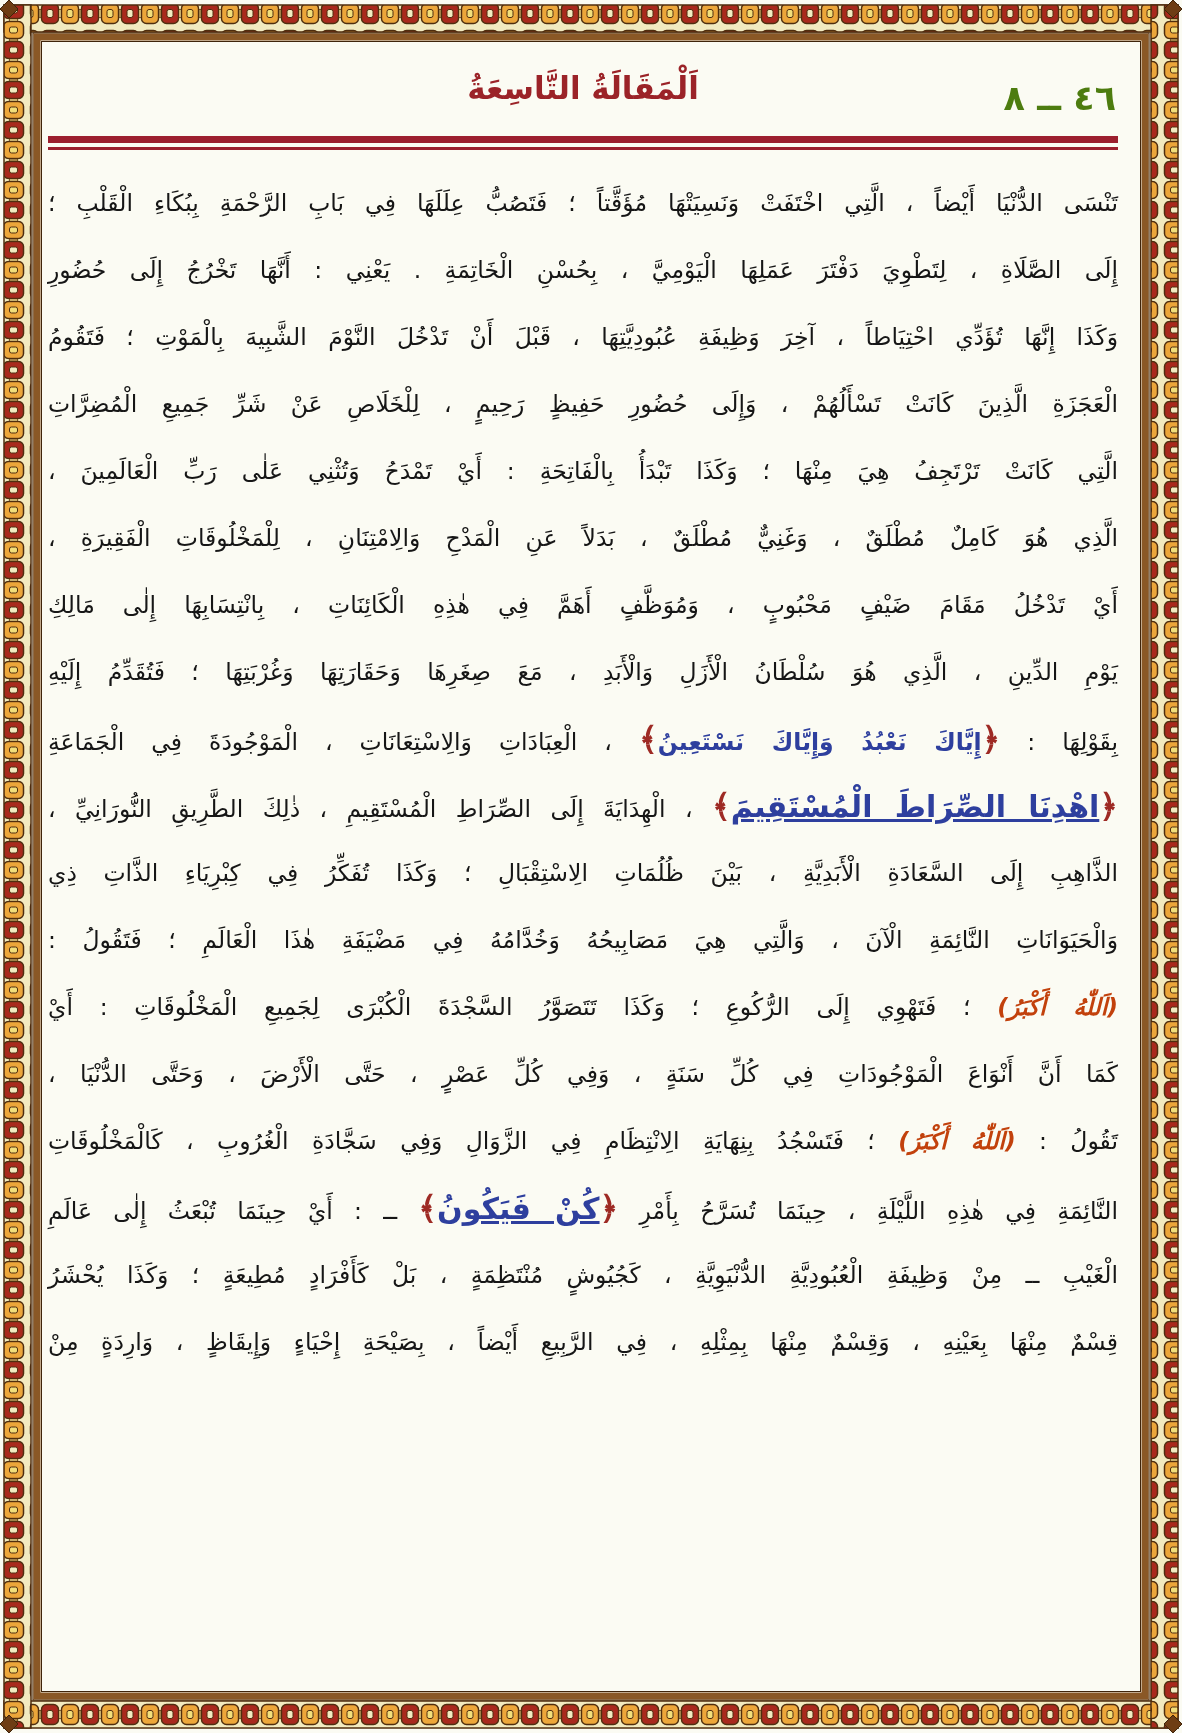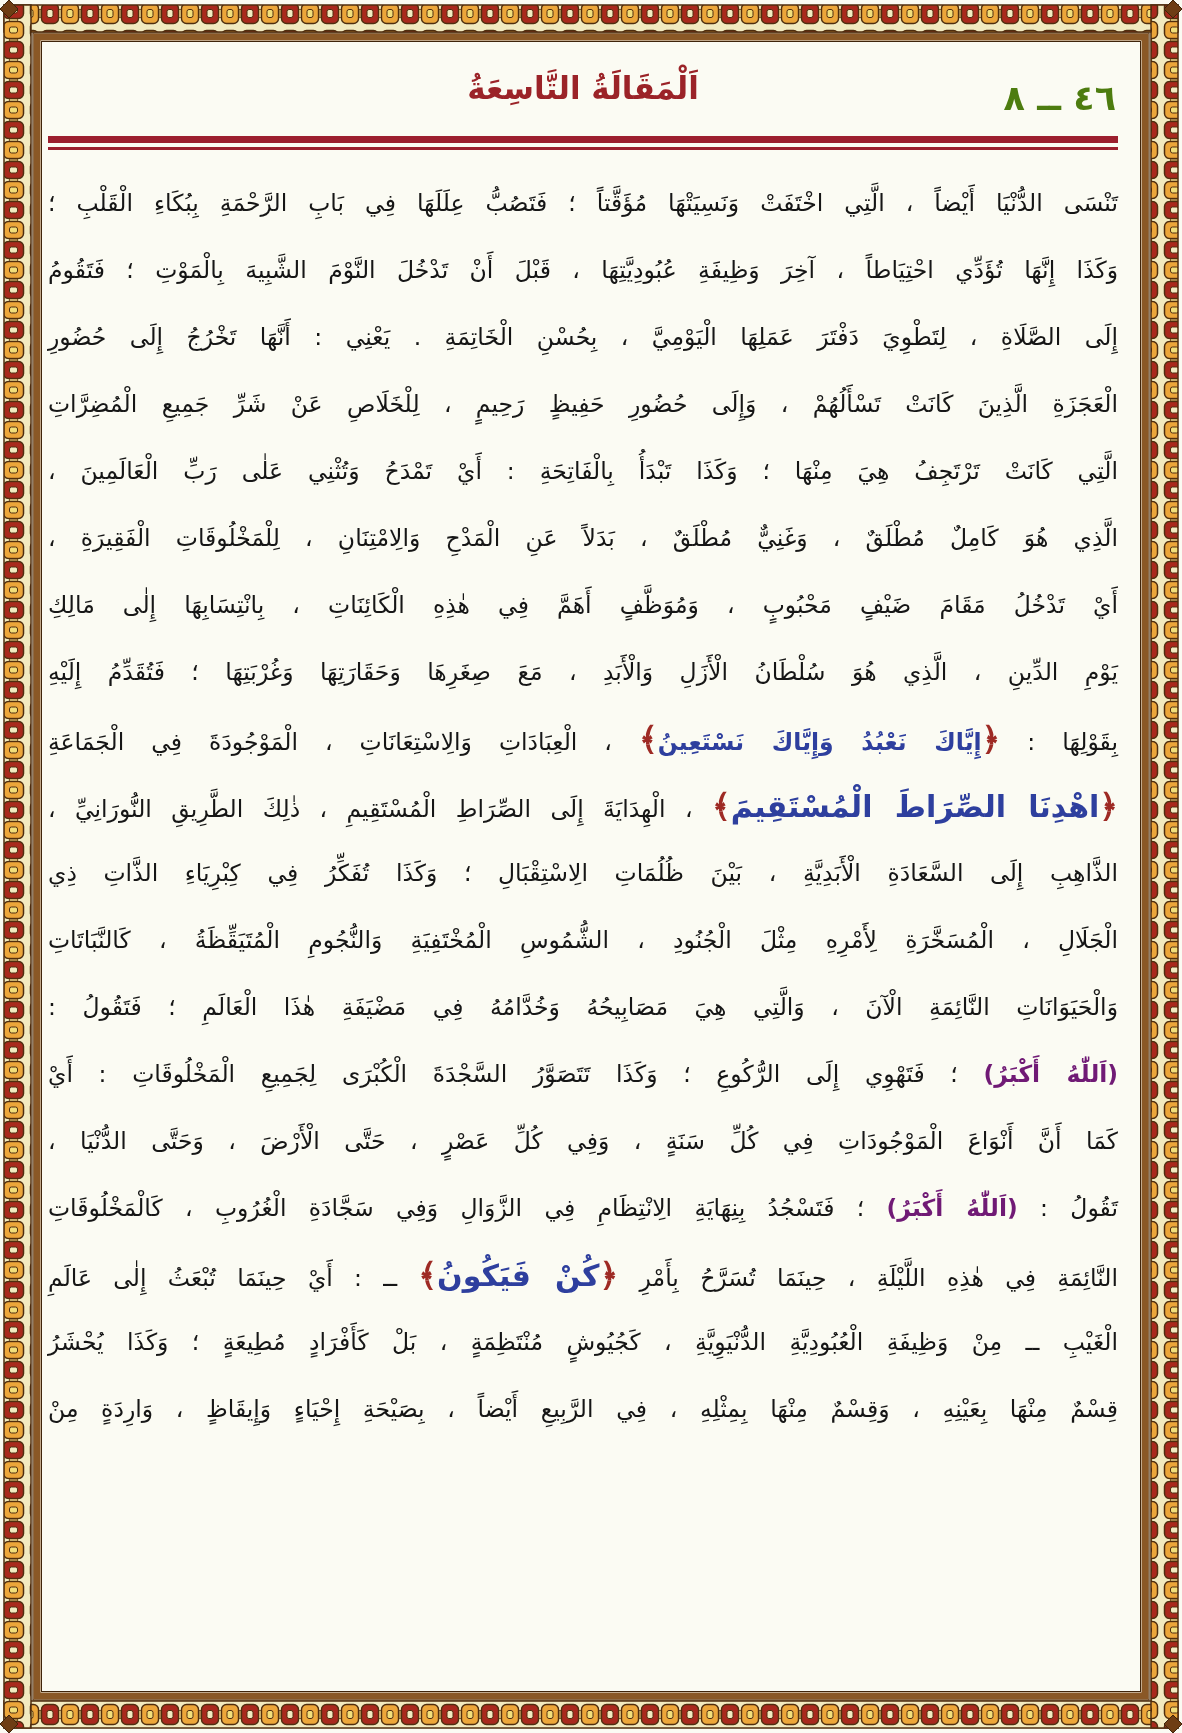--- a/index.html
+++ b/index.html
@@ -21,23 +21,23 @@
     height:67px;line-height:67px;
     font-size:23.5px;color:#161616;
     direction:rtl;
     text-align:justify;
     text-align-last:justify;
     -moz-text-align-last:justify;
     white-space:normal;
   }
   .seg-n{}
   .seg-q{color:#2e3f9e;font-weight:bold;}
-  .seg-big{font-size:30px;}
+  .seg-big{font-size:30px;text-decoration:underline;}
   .seg-b{color:#9e2a24;font-size:32px;font-weight:bold;}
-  .seg-r{color:#701a75;font-weight:bold;}
+  .seg-r{color:#c2410c;font-weight:bold;font-style:italic;}
 </style>
 </head>
 <body>
 
 <svg class="frame" width="1182" height="1733" viewBox="0 0 1182 1733" xmlns="http://www.w3.org/2000/svg">
   <defs>
     <pattern id="chH" width="40" height="27" patternUnits="userSpaceOnUse">
       <rect width="40" height="27" fill="#f2eac0"></rect>
       <rect x="0" y="9.5" width="40" height="8" fill="#e6d186" stroke="#6b4312" stroke-width="0.8"></rect>
       <rect x="1.5" y="3.5" width="17" height="20" rx="5" fill="#a9291d" stroke="#4f2d0e" stroke-width="1.4"></rect>
@@ -74,31 +74,30 @@
 
 <div class="content" lang="ar" dir="rtl">
   <div class="header">
     <div class="title">اَلْمَقَالَةُ التَّاسِعَةُ</div>
     <div class="pagenum">٤٦ ــ ٨</div>
   </div>
   <div class="rule-thick"></div>
   <div class="rule-thin"></div>
   <div class="body" id="body-text">
       <div class="text-line"><span class="seg-n">تَنْسَى الدُّنْيَا أَيْضاً ، الَّتِي اخْتَفَتْ وَنَسِيَتْهَا مُؤَقَّتاً ؛ فَتَصُبُّ عِلَلَهَا فِي بَابِ الرَّحْمَةِ بِبُكَاءِ الْقَلْبِ ؛</span></div>
+      <div class="text-line"><span class="seg-n">إِلَى الصَّلَاةِ ، لِتَطْوِيَ دَفْتَرَ عَمَلِهَا الْيَوْمِيَّ ، بِحُسْنِ الْخَاتِمَةِ . يَعْنِي : أَنَّهَا تَخْرُجُ إِلَى حُضُورِ</span></div>
       <div class="text-line"><span class="seg-n">وَكَذَا إِنَّهَا تُؤَدِّي احْتِيَاطاً ، آخِرَ وَظِيفَةِ عُبُودِيَّتِهَا ، قَبْلَ أَنْ تَدْخُلَ النَّوْمَ الشَّبِيهَ بِالْمَوْتِ ؛ فَتَقُومُ</span></div>
-      <div class="text-line"><span class="seg-n">إِلَى الصَّلَاةِ ، لِتَطْوِيَ دَفْتَرَ عَمَلِهَا الْيَوْمِيَّ ، بِحُسْنِ الْخَاتِمَةِ . يَعْنِي : أَنَّهَا تَخْرُجُ إِلَى حُضُورِ</span></div>
       <div class="text-line"><span class="seg-n">الْعَجَزَةِ الَّذِينَ كَانَتْ تَسْأَلُهُمْ ، وَإِلَى حُضُورِ حَفِيظٍ رَحِيمٍ ، لِلْخَلَاصِ عَنْ شَرِّ جَمِيعِ الْمُضِرَّاتِ</span></div>
       <div class="text-line"><span class="seg-n">الَّتِي كَانَتْ تَرْتَجِفُ هِيَ مِنْهَا ؛ وَكَذَا تَبْدَأُ بِالْفَاتِحَةِ : أَيْ تَمْدَحُ وَتُثْنِي عَلٰى رَبِّ الْعَالَمِينَ ،</span></div>
       <div class="text-line"><span class="seg-n">الَّذِي هُوَ كَامِلٌ مُطْلَقٌ ، وَغَنِيٌّ مُطْلَقٌ ، بَدَلاً عَنِ الْمَدْحِ وَالِامْتِنَانِ ، لِلْمَخْلُوقَاتِ الْفَقِيرَةِ ،</span></div>
       <div class="text-line"><span class="seg-n">أَيْ تَدْخُلُ مَقَامَ ضَيْفٍ مَحْبُوبٍ ، وَمُوَظَّفٍ أَهَمَّ فِي هٰذِهِ الْكَائِنَاتِ ، بِانْتِسَابِهَا إِلٰى مَالِكِ</span></div>
       <div class="text-line"><span class="seg-n">يَوْمِ الدِّينِ ، الَّذِي هُوَ سُلْطَانُ الْأَزَلِ وَالْأَبَدِ ، مَعَ صِغَرِهَا وَحَقَارَتِهَا وَغُرْبَتِهَا ؛ فَتُقَدِّمُ إِلَيْهِ</span></div>
       <div class="text-line"><span class="seg-n">بِقَوْلِهَا : </span><span class="seg-b">﴿</span><span class="seg-q">إِيَّاكَ نَعْبُدُ وَإِيَّاكَ نَسْتَعِينُ</span><span class="seg-b">﴾</span><span class="seg-n"> ، الْعِبَادَاتِ وَالِاسْتِعَانَاتِ ، الْمَوْجُودَةَ فِي الْجَمَاعَةِ</span></div>
       <div class="text-line"><span class="seg-b">﴿</span><span class="seg-q seg-big">اهْدِنَا الصِّرَاطَ الْمُسْتَقِيمَ</span><span class="seg-b">﴾</span><span class="seg-n"> ، الْهِدَايَةَ إِلَى الصِّرَاطِ الْمُسْتَقِيمِ ، ذٰلِكَ الطَّرِيقِ النُّورَانِيِّ ،</span></div>
       <div class="text-line"><span class="seg-n">الذَّاهِبِ إِلَى السَّعَادَةِ الْأَبَدِيَّةِ ، بَيْنَ ظُلُمَاتِ الِاسْتِقْبَالِ ؛ وَكَذَا تُفَكِّرُ فِي كِبْرِيَاءِ الذَّاتِ ذِي</span></div>
-      <div class="text-line"><span class="seg-n">الْجَلَالِ ، الْمُسَخَّرَةِ لِأَمْرِهِ مِثْلَ الْجُنُودِ ، الشُّمُوسِ الْمُخْتَفِيَةِ وَالنُّجُومِ الْمُتَيَقِّظَةُ ، كَالنَّبَاتَاتِ</span></div>
       <div class="text-line"><span class="seg-n">وَالْحَيَوَانَاتِ النَّائِمَةِ الْآنَ ، وَالَّتِي هِيَ مَصَابِيحُهُ وَخُدَّامُهُ فِي مَضْيَفَةِ هٰذَا الْعَالَمِ ؛ فَتَقُولُ :</span></div>
       <div class="text-line"><span class="seg-r">(اَللّٰهُ أَكْبَرُ)</span><span class="seg-n"> ؛ فَتَهْوِي إِلَى الرُّكُوعِ ؛ وَكَذَا تَتَصَوَّرُ السَّجْدَةَ الْكُبْرَى لِجَمِيعِ الْمَخْلُوقَاتِ : أَيْ</span></div>
       <div class="text-line"><span class="seg-n">كَمَا أَنَّ أَنْوَاعَ الْمَوْجُودَاتِ فِي كُلِّ سَنَةٍ ، وَفِي كُلِّ عَصْرٍ ، حَتَّى الْأَرْضَ ، وَحَتَّى الدُّنْيَا ،</span></div>
       <div class="text-line"><span class="seg-n">تَقُولُ : </span><span class="seg-r">(اَللّٰهُ أَكْبَرُ)</span><span class="seg-n"> ؛ فَتَسْجُدُ بِنِهَايَةِ الِانْتِظَامِ فِي الزَّوَالِ وَفِي سَجَّادَةِ الْغُرُوبِ ، كَالْمَخْلُوقَاتِ</span></div>
       <div class="text-line"><span class="seg-n">النَّائِمَةِ فِي هٰذِهِ اللَّيْلَةِ ، حِينَمَا تُسَرَّحُ بِأَمْرِ </span><span class="seg-b">﴿</span><span class="seg-q seg-big">كُنْ فَيَكُونُ</span><span class="seg-b">﴾</span><span class="seg-n"> ــ : أَيْ حِينَمَا تُبْعَثُ إِلٰى عَالَمِ</span></div>
       <div class="text-line"><span class="seg-n">الْغَيْبِ ــ مِنْ وَظِيفَةِ الْعُبُودِيَّةِ الدُّنْيَوِيَّةِ ، كَجُيُوشٍ مُنْتَظِمَةٍ ، بَلْ كَأَفْرَادٍ مُطِيعَةٍ ؛ وَكَذَا يُحْشَرُ</span></div>
       <div class="text-line"><span class="seg-n">قِسْمٌ مِنْهَا بِعَيْنِهِ ، وَقِسْمٌ مِنْهَا بِمِثْلِهِ ، فِي الرَّبِيعِ أَيْضاً ، بِصَيْحَةِ إِحْيَاءٍ وَإِيقَاظٍ ، وَارِدَةٍ مِنْ</span></div>
     </div>
 </div>
 

